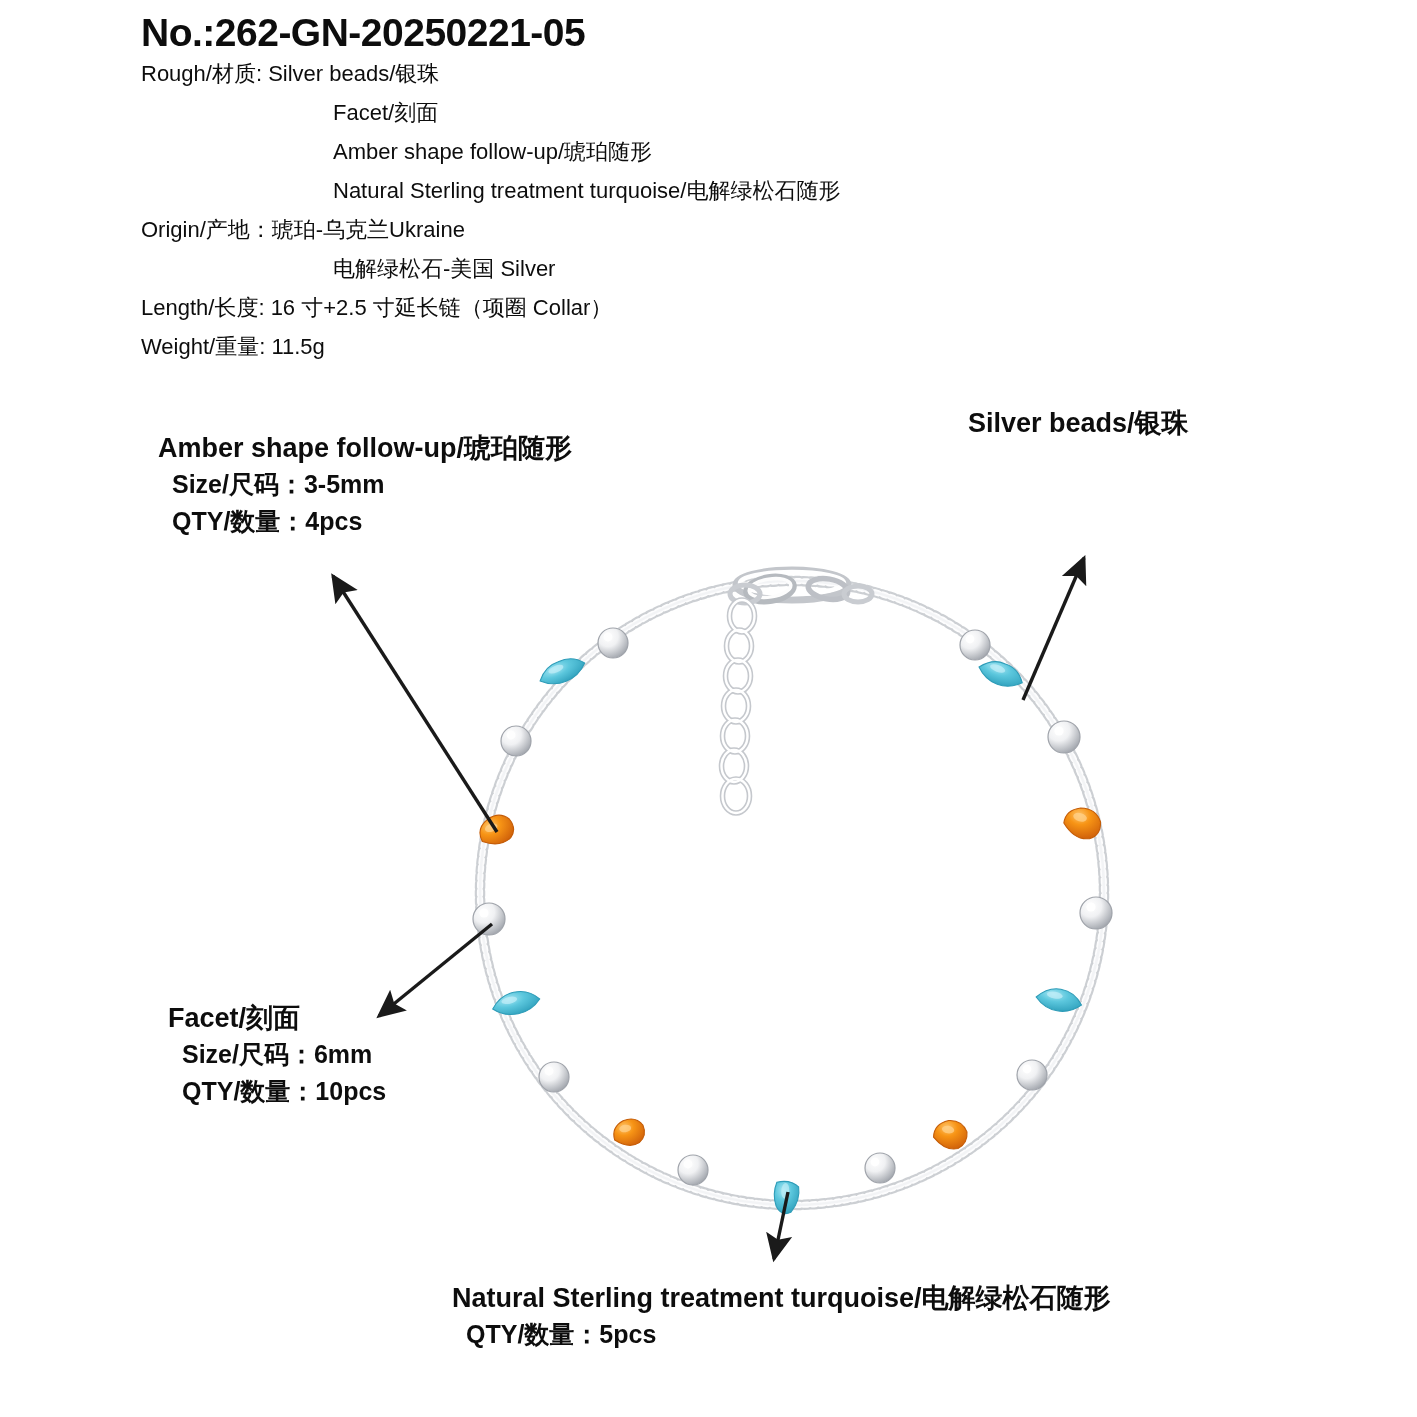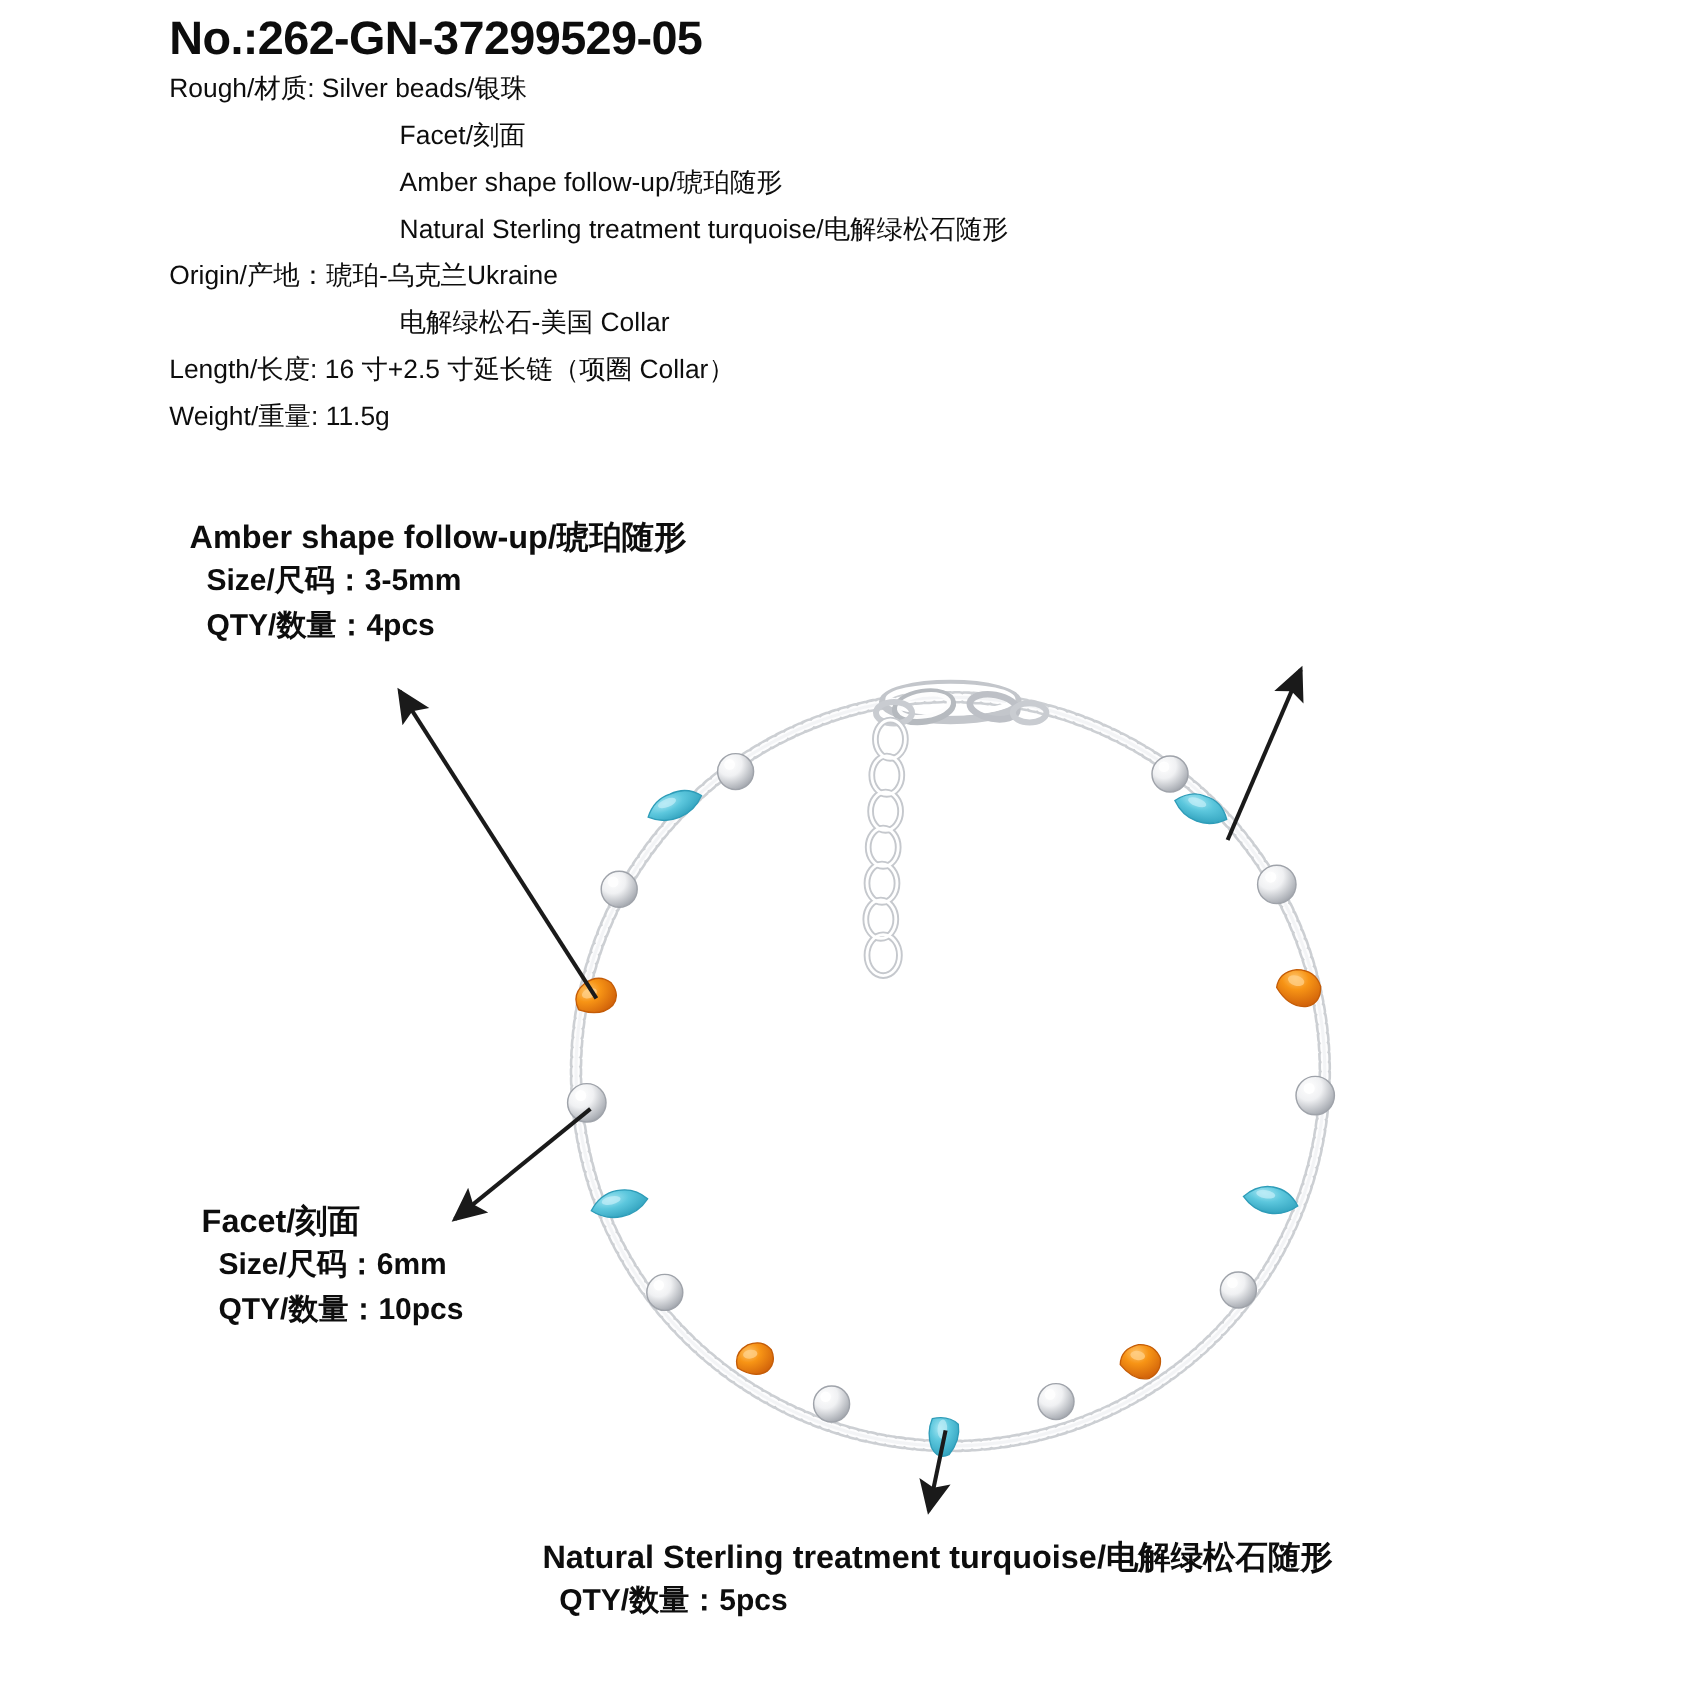--- a/index.html
+++ b/index.html
@@ -64,38 +64,39 @@
     top: 0;
     width: 1417px;
     height: 1417px;
     pointer-events: none;
   }
 </style>
 </head>
 <body>
 
 <div class="spec-block">
-  <div class="spec-title">No.:262-GN-37299529-05</div>
+  <div class="spec-title">No.:262-GN-20250221-05</div>
   <div class="spec-line">Rough/材质: Silver beads/银珠</div>
   <div class="spec-line indent">Facet/刻面</div>
   <div class="spec-line indent">Amber shape follow-up/琥珀随形</div>
   <div class="spec-line indent">Natural Sterling treatment turquoise/电解绿松石随形</div>
   <div class="spec-line">Origin/产地：琥珀-乌克兰Ukraine</div>
-  <div class="spec-line indent">电解绿松石-美国 Collar</div>
+  <div class="spec-line indent">电解绿松石-美国 Silver</div>
   <div class="spec-line">Length/长度: 16 寸+2.5 寸延长链（项圈 Collar）</div>
   <div class="spec-line">Weight/重量: 11.5g</div>
 </div>
 
 <div class="callout" id="callout-amber">
   <div class="co-title">Amber shape follow-up/琥珀随形</div>
   <div class="co-row">Size/尺码：3-5mm</div>
   <div class="co-row">QTY/数量：4pcs</div>
 </div>
 
 <div class="callout" id="callout-silver">
+  <div class="co-title">Silver beads/银珠</div>
 </div>
 
 <div class="callout" id="callout-facet">
   <div class="co-title">Facet/刻面</div>
   <div class="co-row">Size/尺码：6mm</div>
   <div class="co-row">QTY/数量：10pcs</div>
 </div>
 
 <div class="callout" id="callout-turq">
   <div class="co-title">Natural Sterling treatment turquoise/电解绿松石随形</div>

